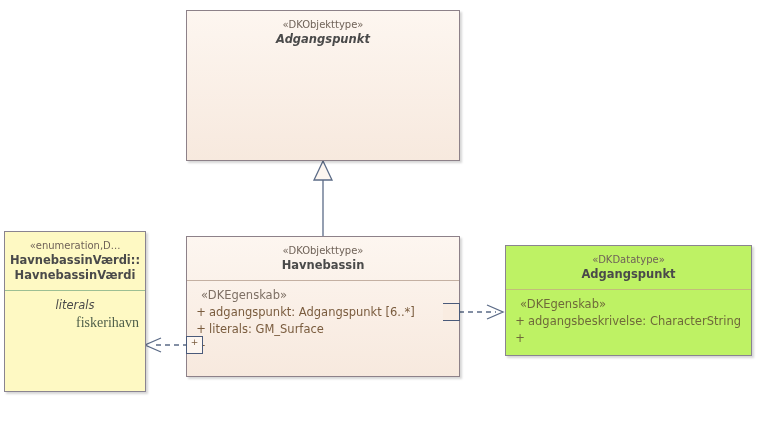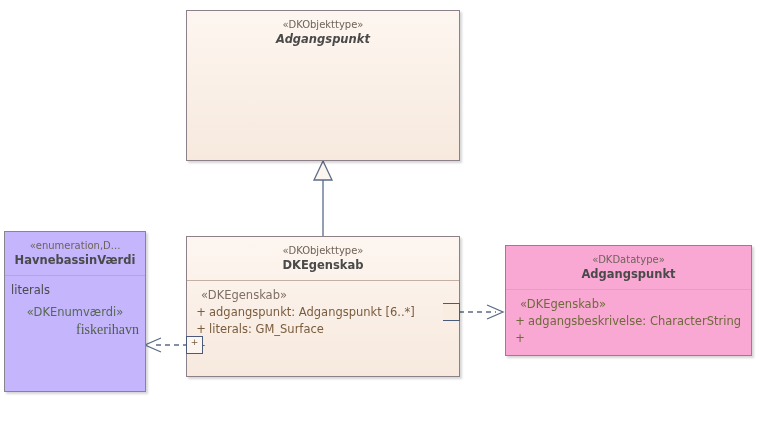--- a/index.html
+++ b/index.html
@@ -59,27 +59,27 @@
   .cls-name.italic { font-style: italic; }
 
   
   .theme-object {
     background: linear-gradient(180deg,#fdf6f0 0%, #f7e9de 100%);
     border-color: #8d8189;
   }
   .theme-object .uml-divider { border-top-color: #c4b0a2; }
 
   .theme-datatype {
-    background: #f9a8d4;
+    background: #bef264;
     border-color: #8a8490;
   }
   .theme-datatype .uml-divider { border-top-color: #c3bd7a; }
 
   .theme-enum {
-    background: #c4b5fd;
+    background: #fef9c3;
     border-color: #8a8490;
   }
   .theme-enum .uml-divider { border-top-color: #9dbf93; }
 
   
   .attr-stereo {
     font-size: 11.5px;
     line-height: 17px;
     color: #7d6f64;
     padding-left: 8px;
@@ -101,21 +101,22 @@
   }
   .attr-text { color: #7a5c3e; }
 
   .theme-datatype .attr-row,
   .theme-datatype .attr-vis,
   .theme-datatype .attr-text { color: #6f6a3a; }
   .theme-datatype .attr-stereo { color: #6f6a3a; }
 
   
   .lit-title {
-    text-align: left;
+    text-align: center;
+    font-style: italic;
     font-size: 11.5px;
     line-height: 18px;
     color: #4a4a4a;
   }
   .lit-stereo {
     text-align: center;
     font-size: 11.5px;
     line-height: 18px;
     color: #55694f;
   }
@@ -174,21 +175,21 @@
   <div class="uml-box theme-object" style="left:186px; top:10px; width:274px; height:151px;">
     <div class="uml-header">
       <div class="stereo">«DKObjekttype»</div>
       <div class="cls-name italic">Adgangspunkt</div>
     </div>
   </div>
 
   <div class="uml-box theme-object" style="left:186px; top:236px; width:274px; height:141px;">
     <div class="uml-header">
       <div class="stereo">«DKObjekttype»</div>
-      <div class="cls-name">DKEgenskab</div>
+      <div class="cls-name">Havnebassin</div>
     </div>
     <div class="uml-divider"></div>
     <div class="uml-compartment">
       <div class="attr-stereo">«DKEgenskab»</div>
 
       <div class="attr-row">
         <span class="attr-vis">+</span>
         <span class="attr-text">adgangspunkt: Adgangspunkt [6..*]</span>
       </div>
 
@@ -222,23 +223,23 @@
 
       <div class="attr-row">
         <span class="attr-vis">+</span>
       </div>
     </div>
   </div>
 
   <div class="uml-box theme-enum" style="left:4px; top:231px; width:142px; height:161px;">
     <div class="uml-header">
       <div class="stereo">«enumeration,D...</div>
+      <div class="cls-name">HavnebassinVærdi::</div>
       <div class="cls-name">HavnebassinVærdi</div>
     </div>
     <div class="uml-divider"></div>
     <div class="uml-compartment" style="padding-top:5px;">
       <div class="lit-title">literals</div>
-      <div class="lit-stereo" style="margin-top:4px;">«DKEnumværdi»</div>
       <div class="lit-item">fiskerihavn</div>
     </div>
   </div>
 
 </div>
 
 </body></html>

